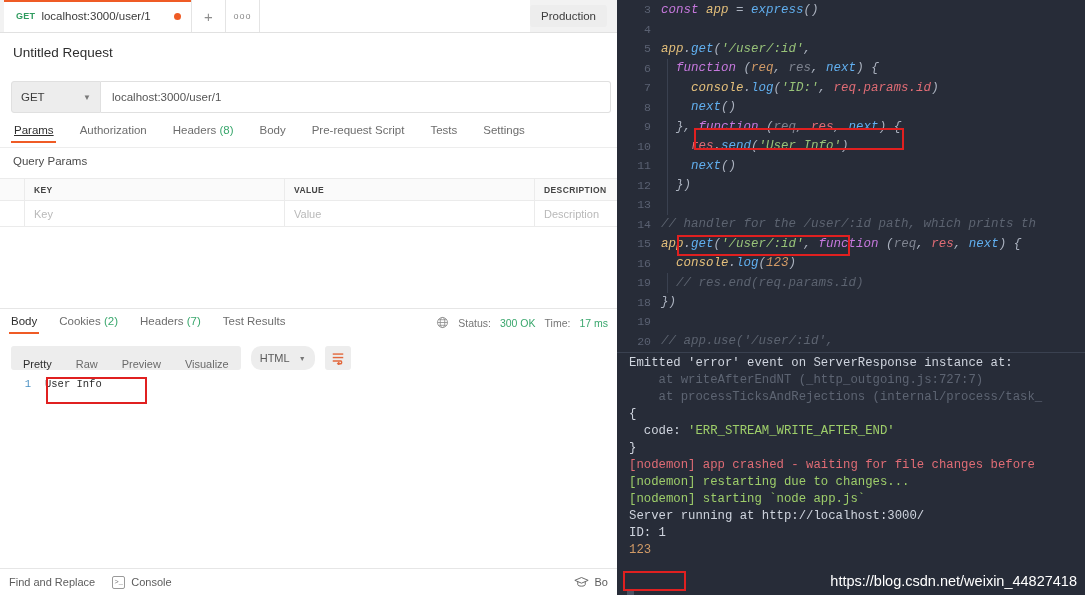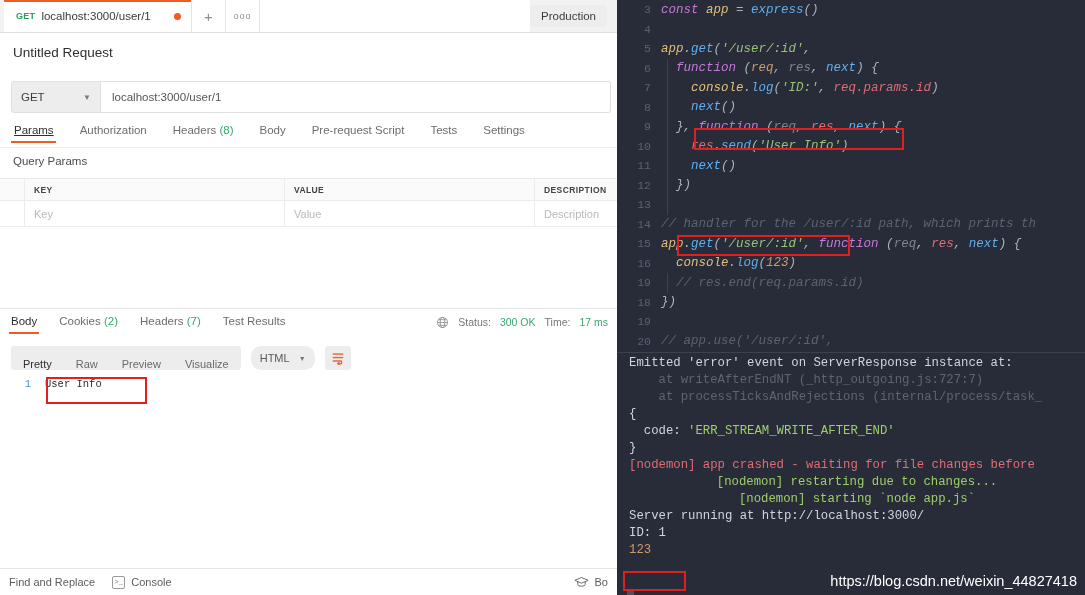--- a/index.html
+++ b/index.html
@@ -130,21 +130,21 @@
     position: relative; font-size: 11.5px; color: #6d6d6d;
     padding: 0 11px 7px 11px; white-space: nowrap;
   }
   .restabs .rt.active { color: #2e2e2e; }
   .restabs .rt.active::after {
     content: ""; position: absolute; left: 9px; right: 9px; bottom: 0; height: 2px; background: #ef5b25;
   }
   .restabs .rt .cnt { color: #3aa76d; }
   .res-meta {
     position: absolute; right: 9px; top: 316px;
-    display: flex; gap: 9px; font-size: 10.5px; color: #767676;
+    display: flex; align-items: center; gap: 9px; font-size: 10.5px; color: #767676;
   }
   .res-meta .val { color: #3aa76d; }
   .globe { width: 13px; height: 13px; color: #888; }
 
   
   .viewbar { position: absolute; left: 11px; top: 346px; display: flex; align-items: center; gap: 6px; }
   .viewgroup {
     background: #ededed; border-radius: 3px; display: flex; align-items: flex-end; height: 24px;
   }
   .viewgroup .vb { font-size: 11px; color: #6a6a6a; padding: 0 12px; }
@@ -237,21 +237,21 @@
     position: absolute; right: 8px; top: 1px;
     background: #1d212b; color: #dfe3ea; font-size: 11px;
     padding: 3px 34px 3px 10px; border-radius: 2px;
   }
   .term-body { padding: 2px 0 0 12px; }
   .t-line {
     font-family: "Liberation Mono", monospace; font-size: 12.3px;
     height: 17px; line-height: 17px; white-space: pre; color: #cfd4de;
   }
   .t-dim  { color: #5d6472; }
-  .t-grn  { color: #9ece6a; text-align: center; }
+  .t-grn  { color: #9ece6a; }
   .t-red  { color: #e06c75; }
   .t-org  { color: #d19a66; }
   .term-redbox { position: absolute; border: 2px solid #e02020; pointer-events: none; }
   .cursor-blk {
     position: absolute; width: 7px; height: 14px; background: #4a5162;
   }
   .watermark {
     position: absolute; right: 8px; bottom: 6px;
     font-size: 14.5px; color: #ffffff; font-family: "Liberation Sans", sans-serif;
   }

